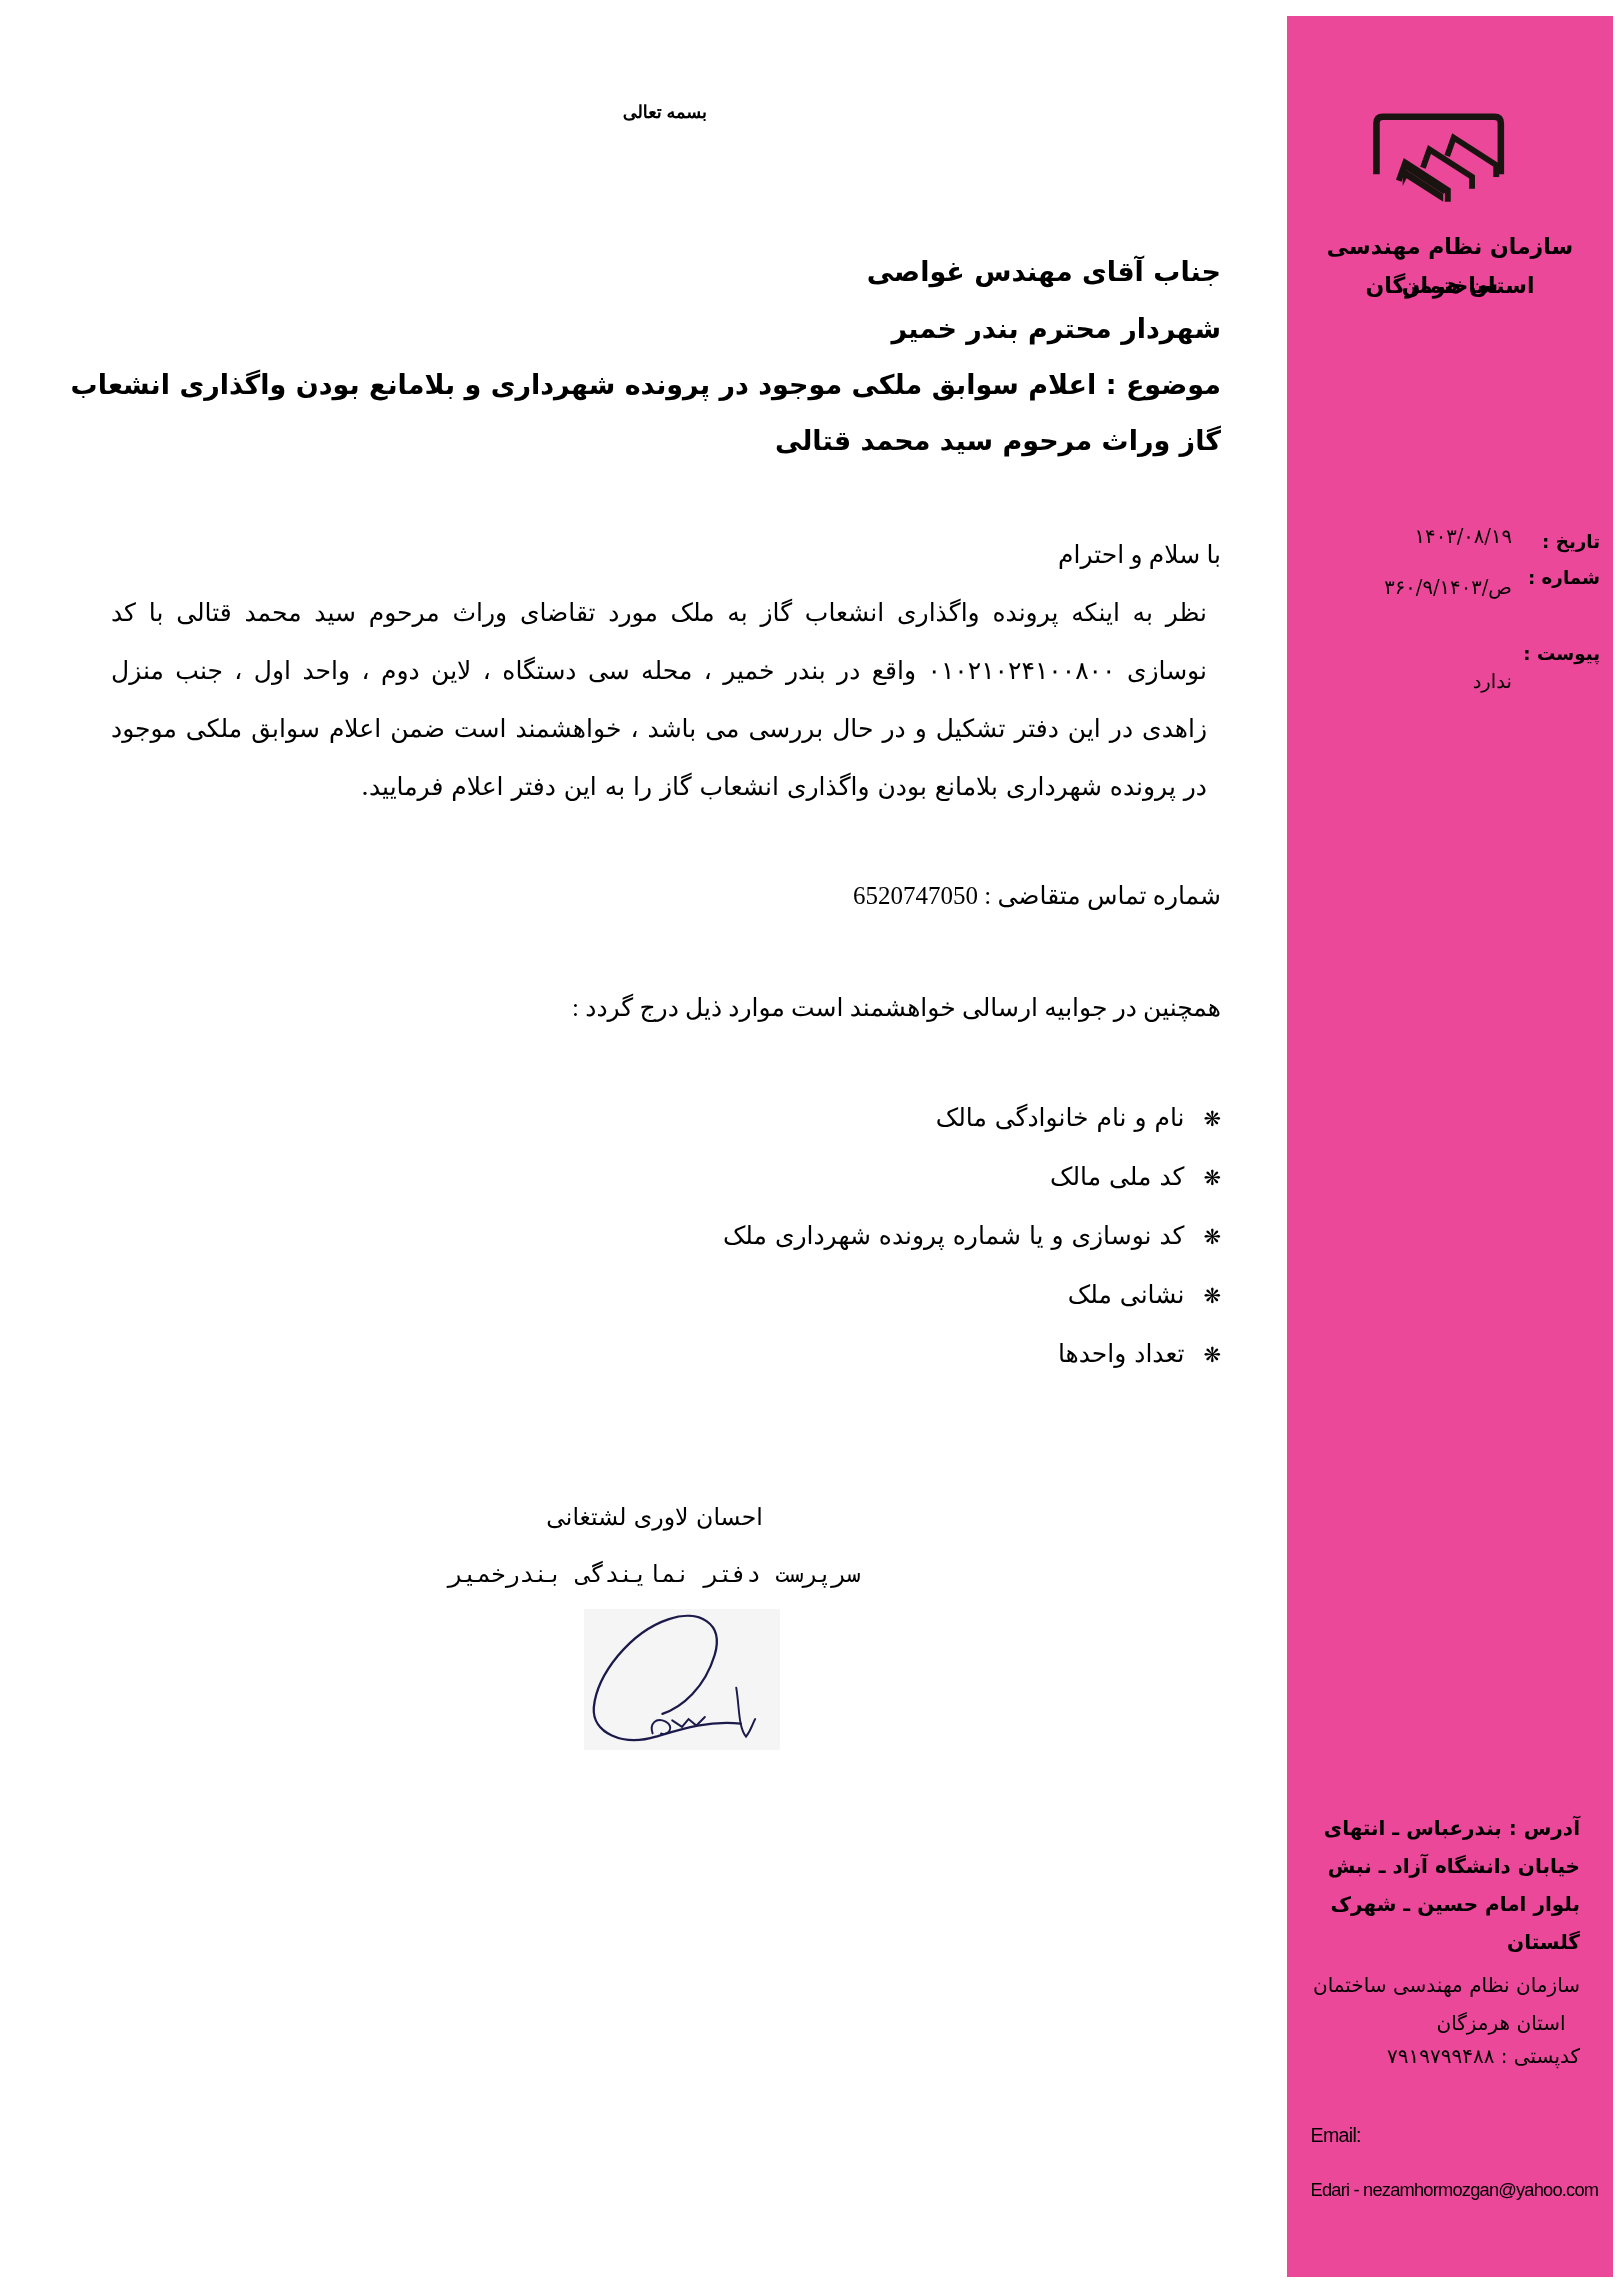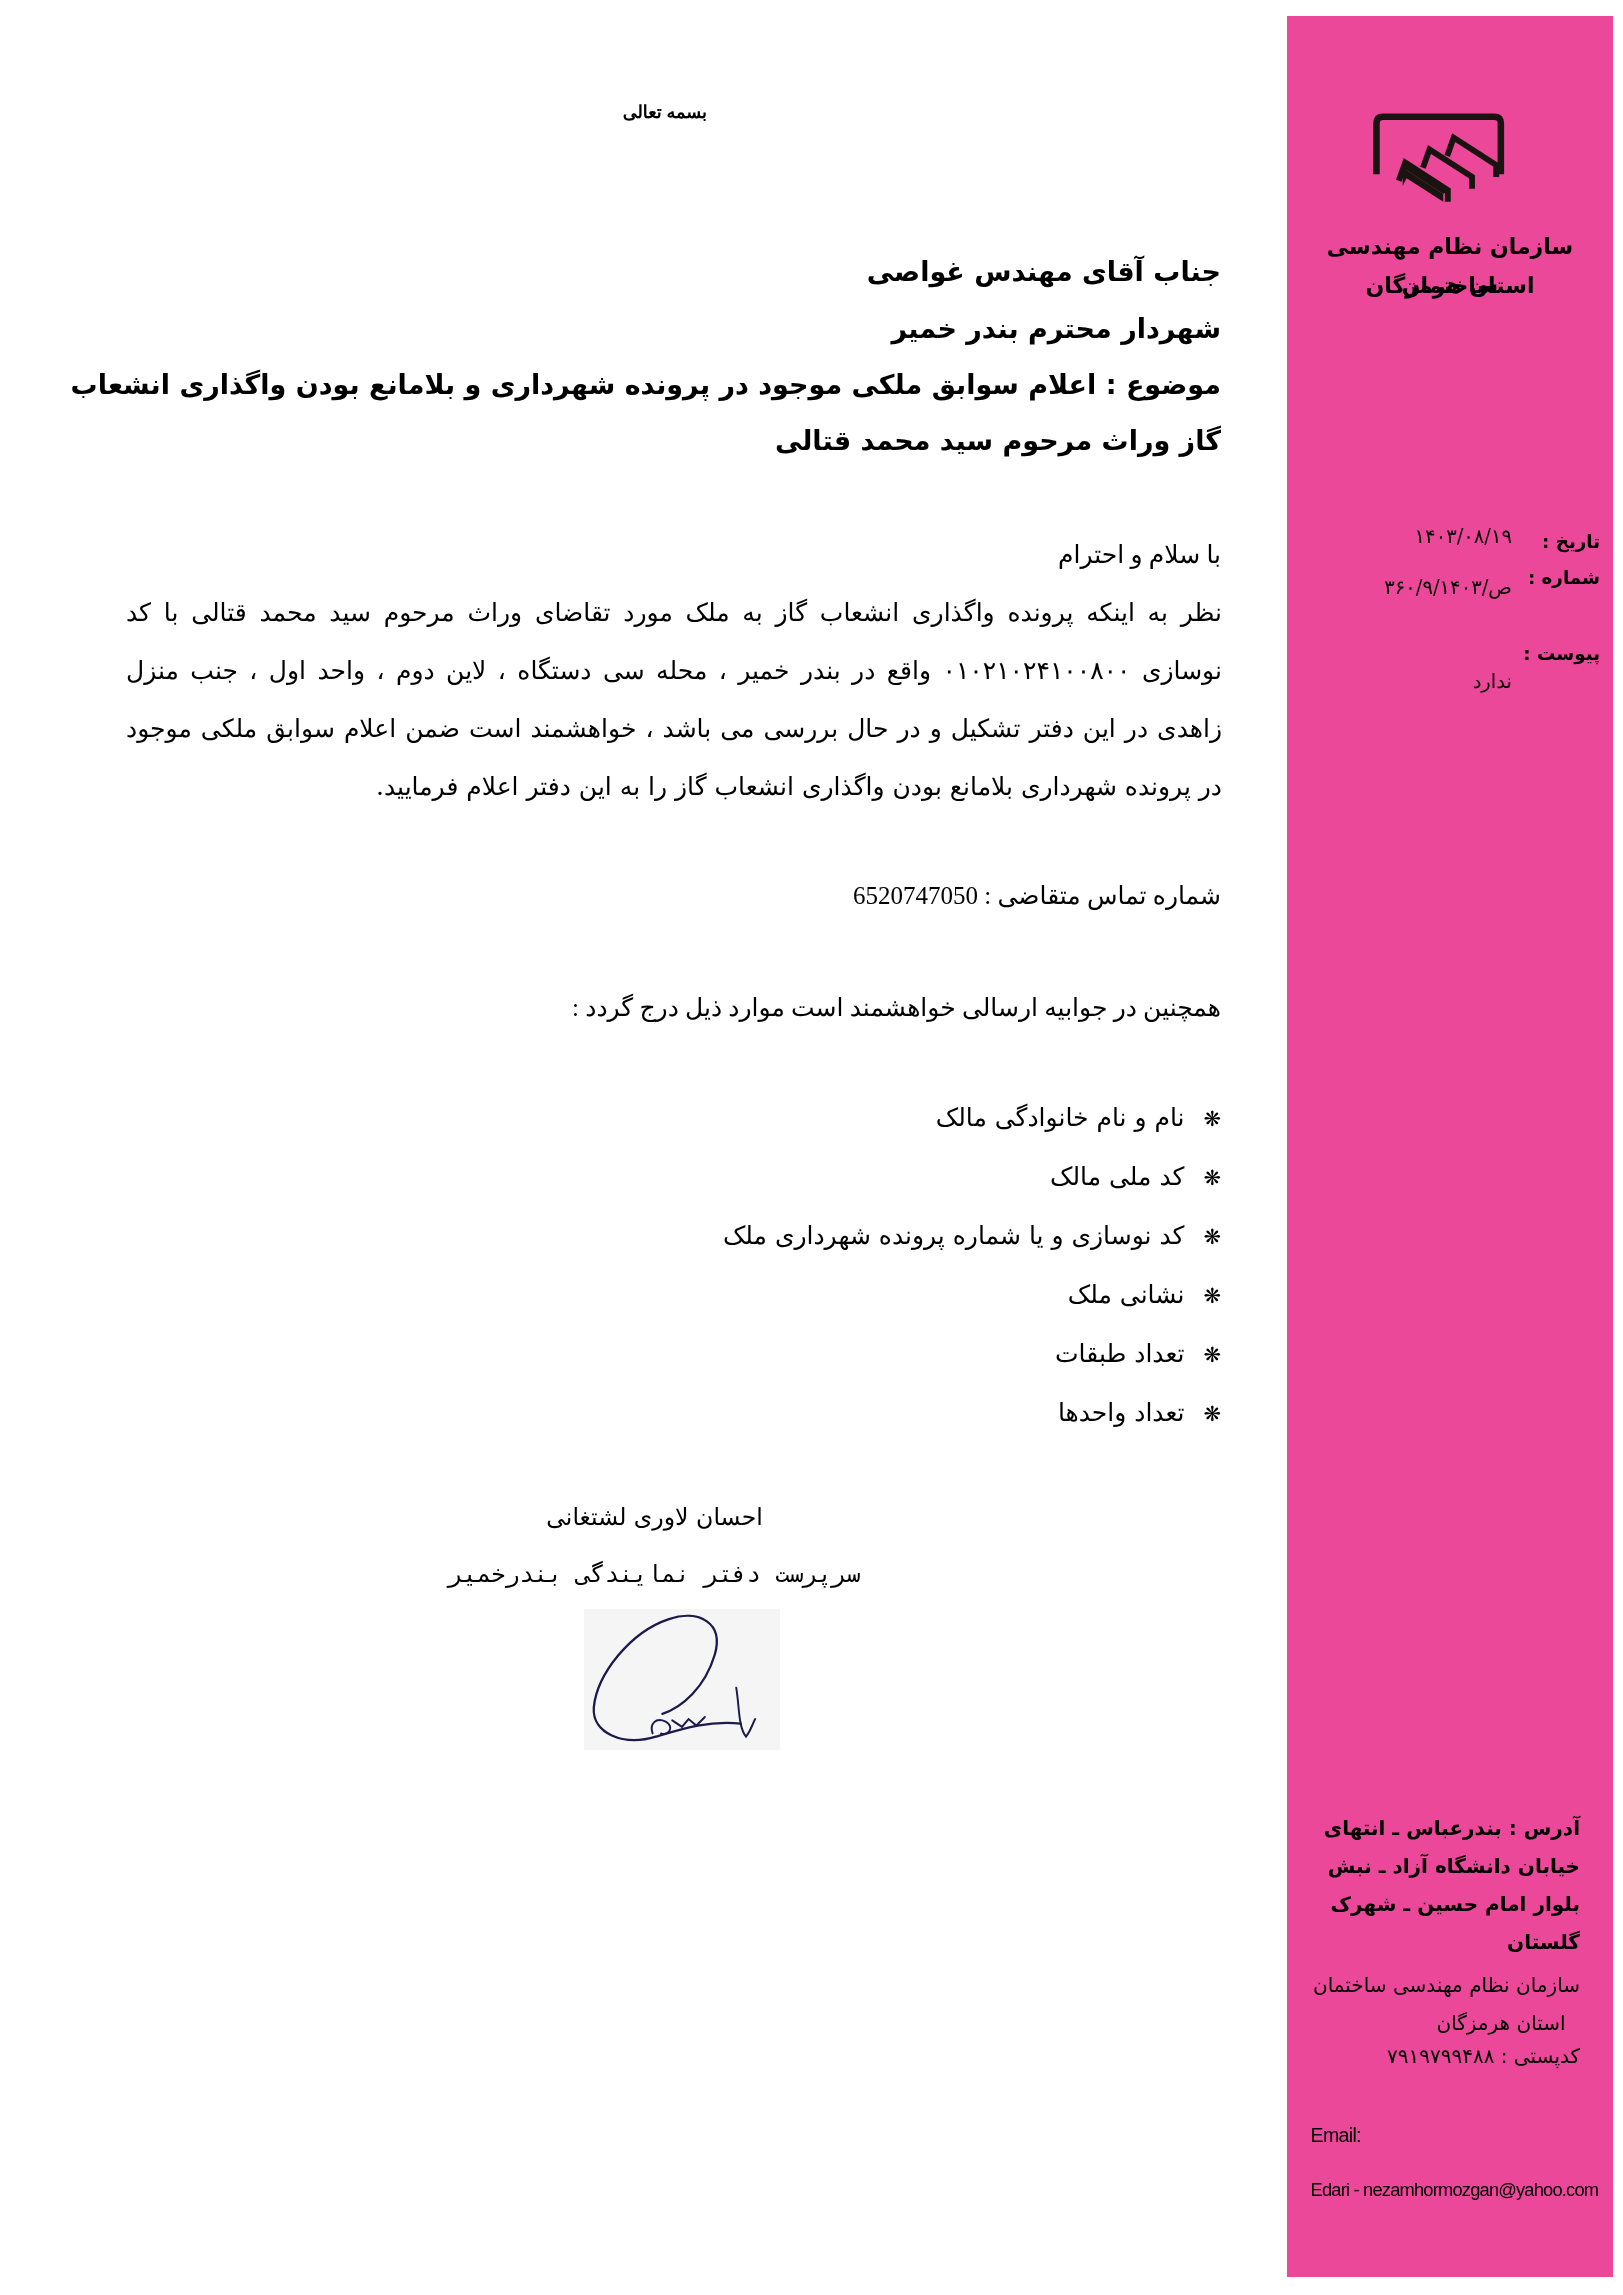--- a/index.html
+++ b/index.html
@@ -56,21 +56,21 @@
     
     .basmala {
       position: absolute; left: 576px; top: 102px; width: 131px; direction: rtl;
       font-family: Liberation Sans, sans-serif; font-weight: bold; font-size: 17.7px;
     }
     .heading {
       position: absolute; right: 402px; direction: rtl; text-align: right;
       font-family: "DejaVu Sans", sans-serif; font-weight: bold; font-size: 27px; white-space: nowrap;
     }
     .body-block {
-      position: absolute; left: 126px; width: 1096px; direction: rtl; text-align: justify;
+      position: absolute; left: 111px; width: 1096px; direction: rtl; text-align: justify;
       font-family: "DejaVu Serif", serif; font-size: 25px; line-height: 58px;
     }
     .body-line {
       position: absolute; right: 402px; direction: rtl; text-align: right;
       font-family: Liberation Serif, serif; font-size: 25px; white-space: nowrap;
     }
     .list {
       position: absolute; right: 402px; top: 1089px; margin: 0; padding: 0; list-style: none;
       direction: rtl; font-family: "DejaVu Serif", serif; font-size: 25px; line-height: 57px;
     }
@@ -103,21 +103,20 @@
 
   <div class="body-line" style="top:881px;">شماره تماس متقاضی : 6520747050</div>
 
   <div class="body-line" style="top:993px;">همچنین در جوابیه ارسالی خواهشمند است موارد ذیل درج گردد :</div>
 
   <ul class="list">
     <li><span class="bullet">❋</span><span>نام و نام خانوادگی مالک</span></li>
     <li><span class="bullet">❋</span><span>کد ملی مالک</span></li>
     <li><span class="bullet">❋</span><span>کد نوسازی و یا شماره پرونده شهرداری ملک</span></li>
     <li><span class="bullet">❋</span><span>نشانی ملک</span></li>
-    <li><span class="bullet">❋</span><span>تعداد طبقات</span></li>
     <li><span class="bullet">❋</span><span>تعداد واحدها</span></li>
   </ul>
 
   <div class="signer" style="top:1503px;">احسان لاوری لشتغانی</div>
   <div class="signer" style="top:1560px;font-family:Liberation Mono, monospace;">سرپرست دفتر نمایندگی بندرخمیر</div>
 
   <div class="signature">
     <svg width="196" height="141" viewBox="0 0 300 215">
       <path d="M 120 160 C 150 150, 185 120, 200 70 C 215 20, 175 0, 130 15 C 70 35, 20 100, 15 150 C 12 190, 60 210, 110 195 C 150 183, 190 170, 240 175" fill="none" stroke="#1c1a4a" stroke-width="3.5" stroke-linecap="round"></path>
       <path d="M 105 190 C 100 175, 110 165, 125 172 C 140 180, 128 195, 118 190 M 135 170 L 150 180 L 160 168 L 172 178 L 185 165" fill="none" stroke="#1c1a4a" stroke-width="3" stroke-linecap="round"></path>

